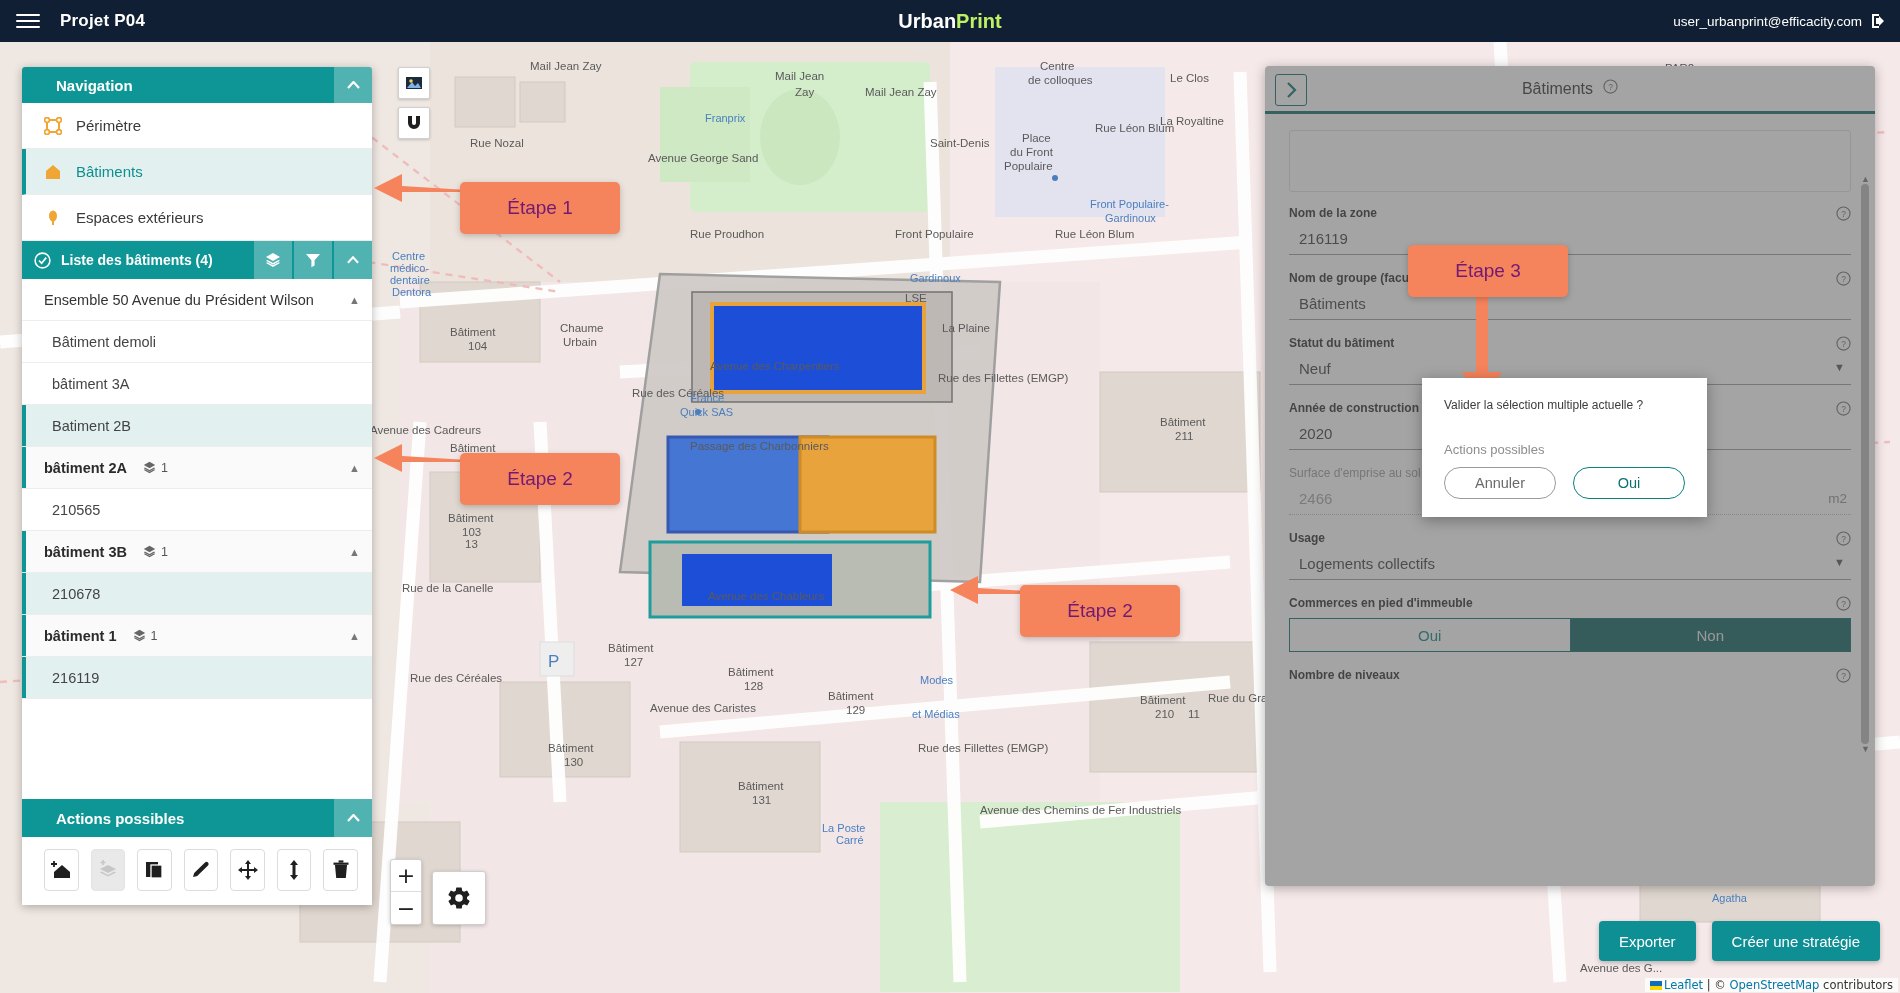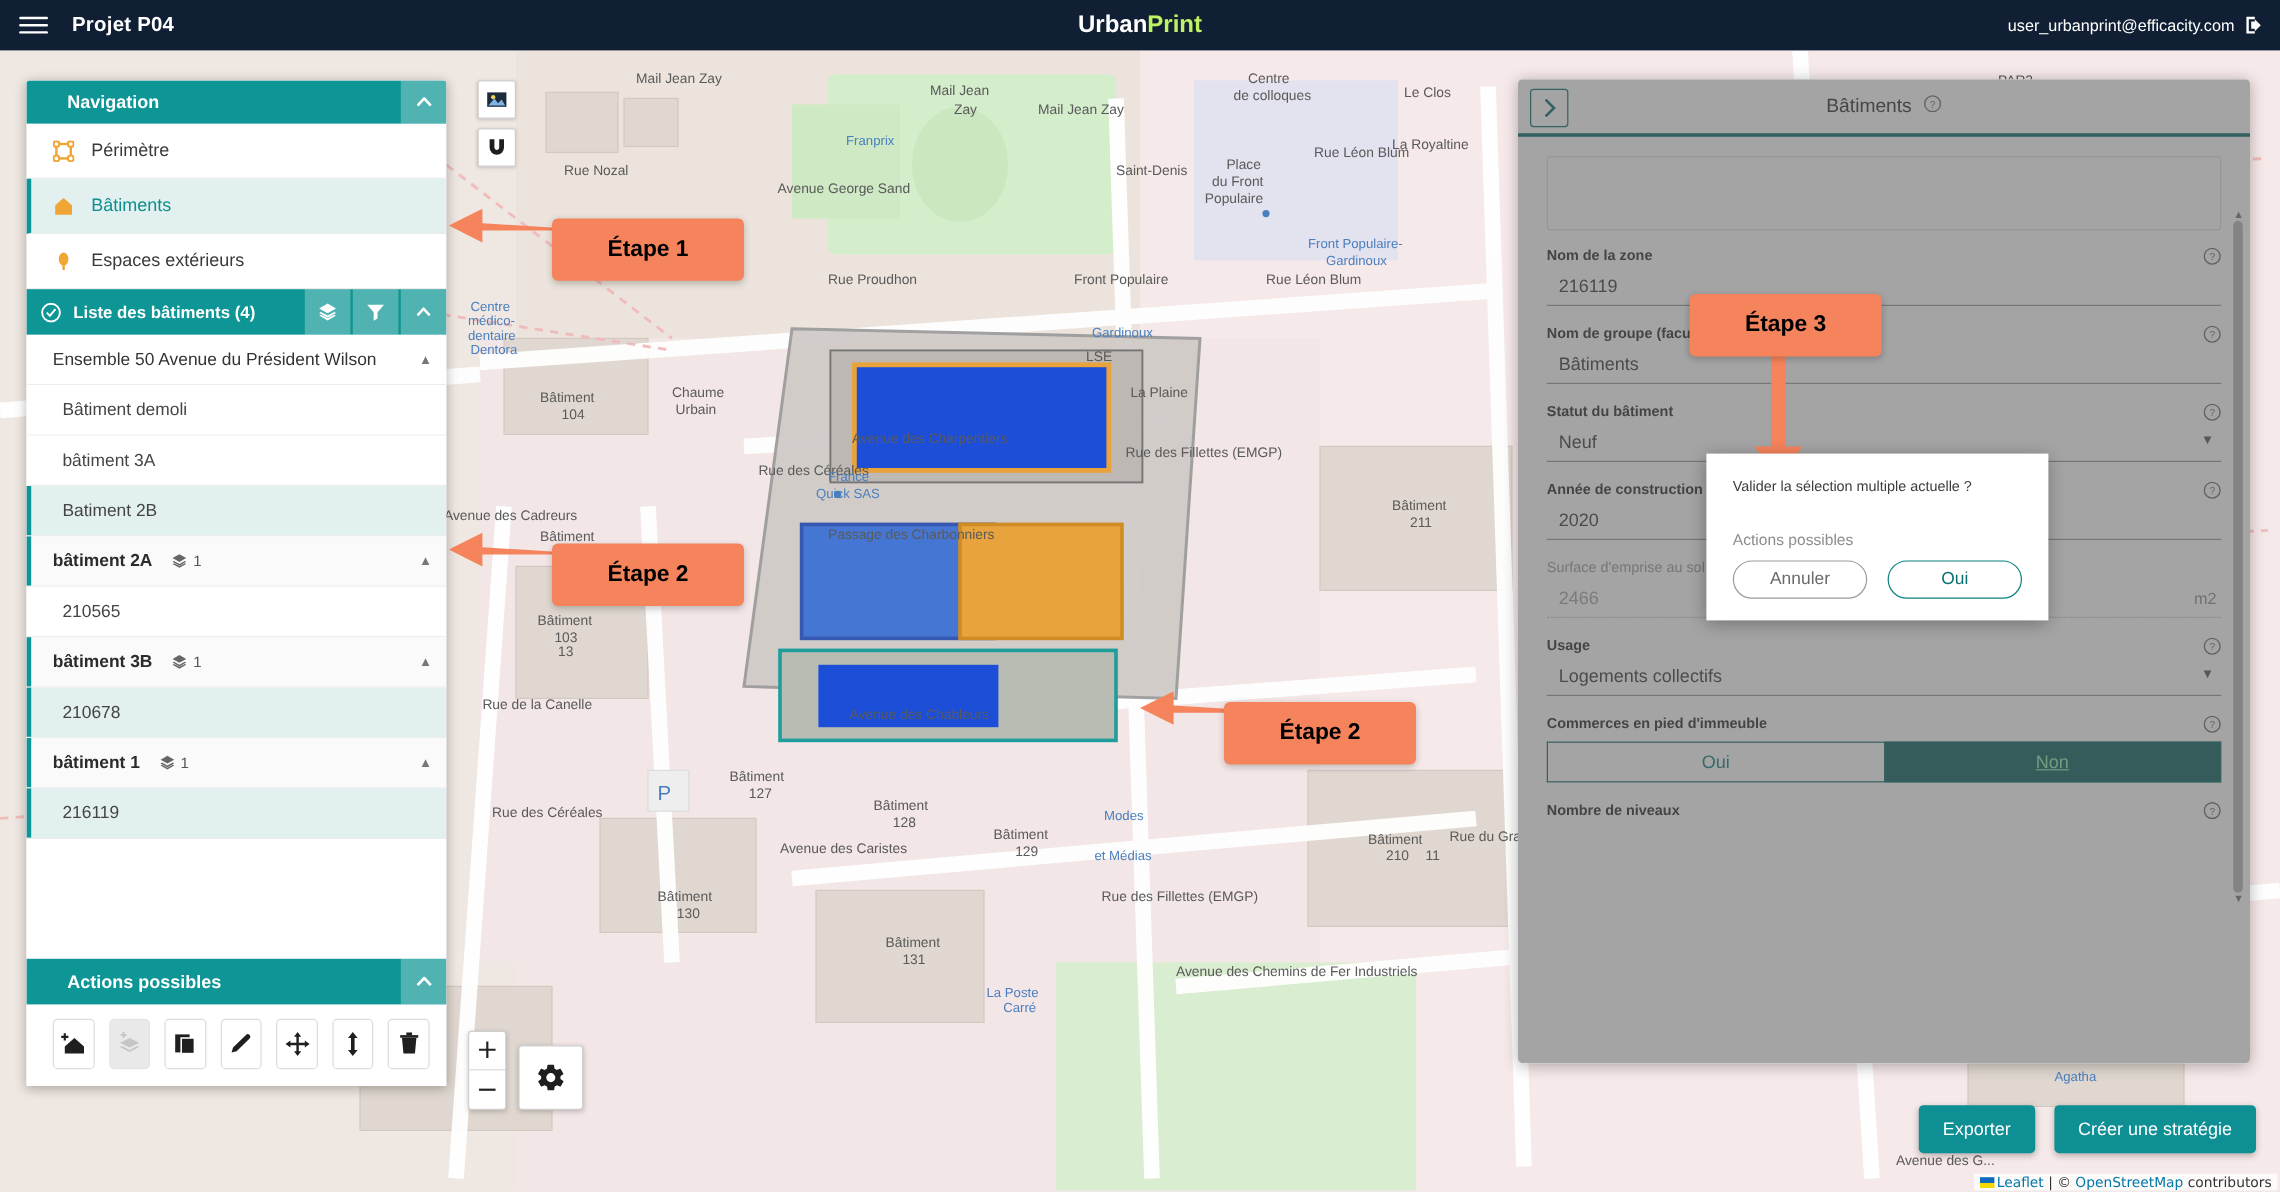--- a/index.html
+++ b/index.html
@@ -142,21 +142,21 @@
     border-bottom: 1px solid #9b9b9b;
   }
   .field .val.muted { color: #a4a4a4; border-bottom: 1px dotted #bdbdbd; }
   .field .help { position:absolute; right: 0; top: 0; }
   .field .unit { position: absolute; right: 4px; bottom: 9px; font-size: 13.5px; color: #8f8f8f; }
   .field .caret-dn { position:absolute; right: 6px; bottom: 12px; font-size: 11px; color:#555; }
   .toggle { display:flex; margin-top: 4px; }
   .toggle div { flex:1; height: 34px; display:flex; align-items:center; justify-content:center;
                 font-size: 15px; border: 1px solid #0a6b6b; cursor:pointer;}
   .toggle .off { color:#0a8080; background:#fff; border-right:none; }
-  .toggle .on { color:#86efac; background:#0a5e5e;text-decoration:underline; }
+  .toggle .on { color:#e5e5e5; background:#0a5e5e; }
   .rp-scroll { position:absolute; right: 6px; top: 60px; width: 8px; height: 700px; }
   .rp-scroll .thumb { width: 8px; height: 560px; background: #b9b9b9; border-radius: 4px; }
   .rp-scroll .up, .rp-scroll .dn { text-align:center; font-size:9px; color:#777; }
 
   
   .veil { position:absolute; inset:0; background: rgba(90,90,90,.55); }
 
   
   .modal {
     position: absolute; left: 1422px; top: 378px; width: 285px;
@@ -167,21 +167,21 @@
   .modal .btns { display: flex; gap: 17px; }
   .modal .btns button {
     flex: 1; height: 32px; border-radius: 16px; background: #fff; font-size: 14.5px;
     cursor: pointer; font-family: "Liberation Sans", sans-serif;
   }
   .modal .cancel { border: 1px solid #9a9a9a; color: #6a6a6a; }
   .modal .ok { border: 1px solid #0a8080; color: #0a7070; }
 
   
   .callout {
-    position: absolute; background: #f5835c; color: #000000; font-weight: bold;
+    position: absolute; background: #f5835c; color: #701a75; font-weight: normal;
     font-size: 19px; border-radius: 5px; display:flex; align-items:center; justify-content:center;
     box-shadow: 0 2px 6px rgba(0,0,0,.22);
   }
   .arrow-left { position: absolute; }
   .arrow-down { position: absolute; }
 
   
   .br-btns { position: absolute; right: 20px; bottom: 32px; display: flex; gap: 16px; }
   .br-btns button {
     background: #0e8f94; color: #fff; border: none; border-radius: 4px;

